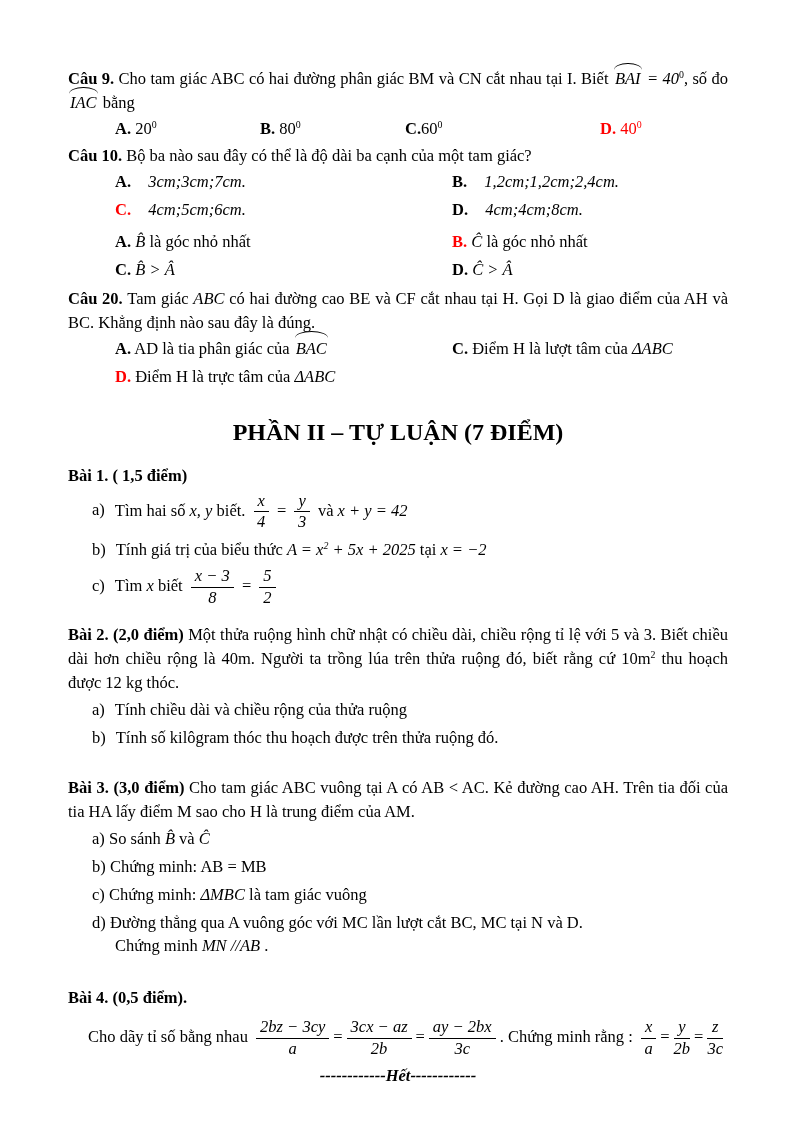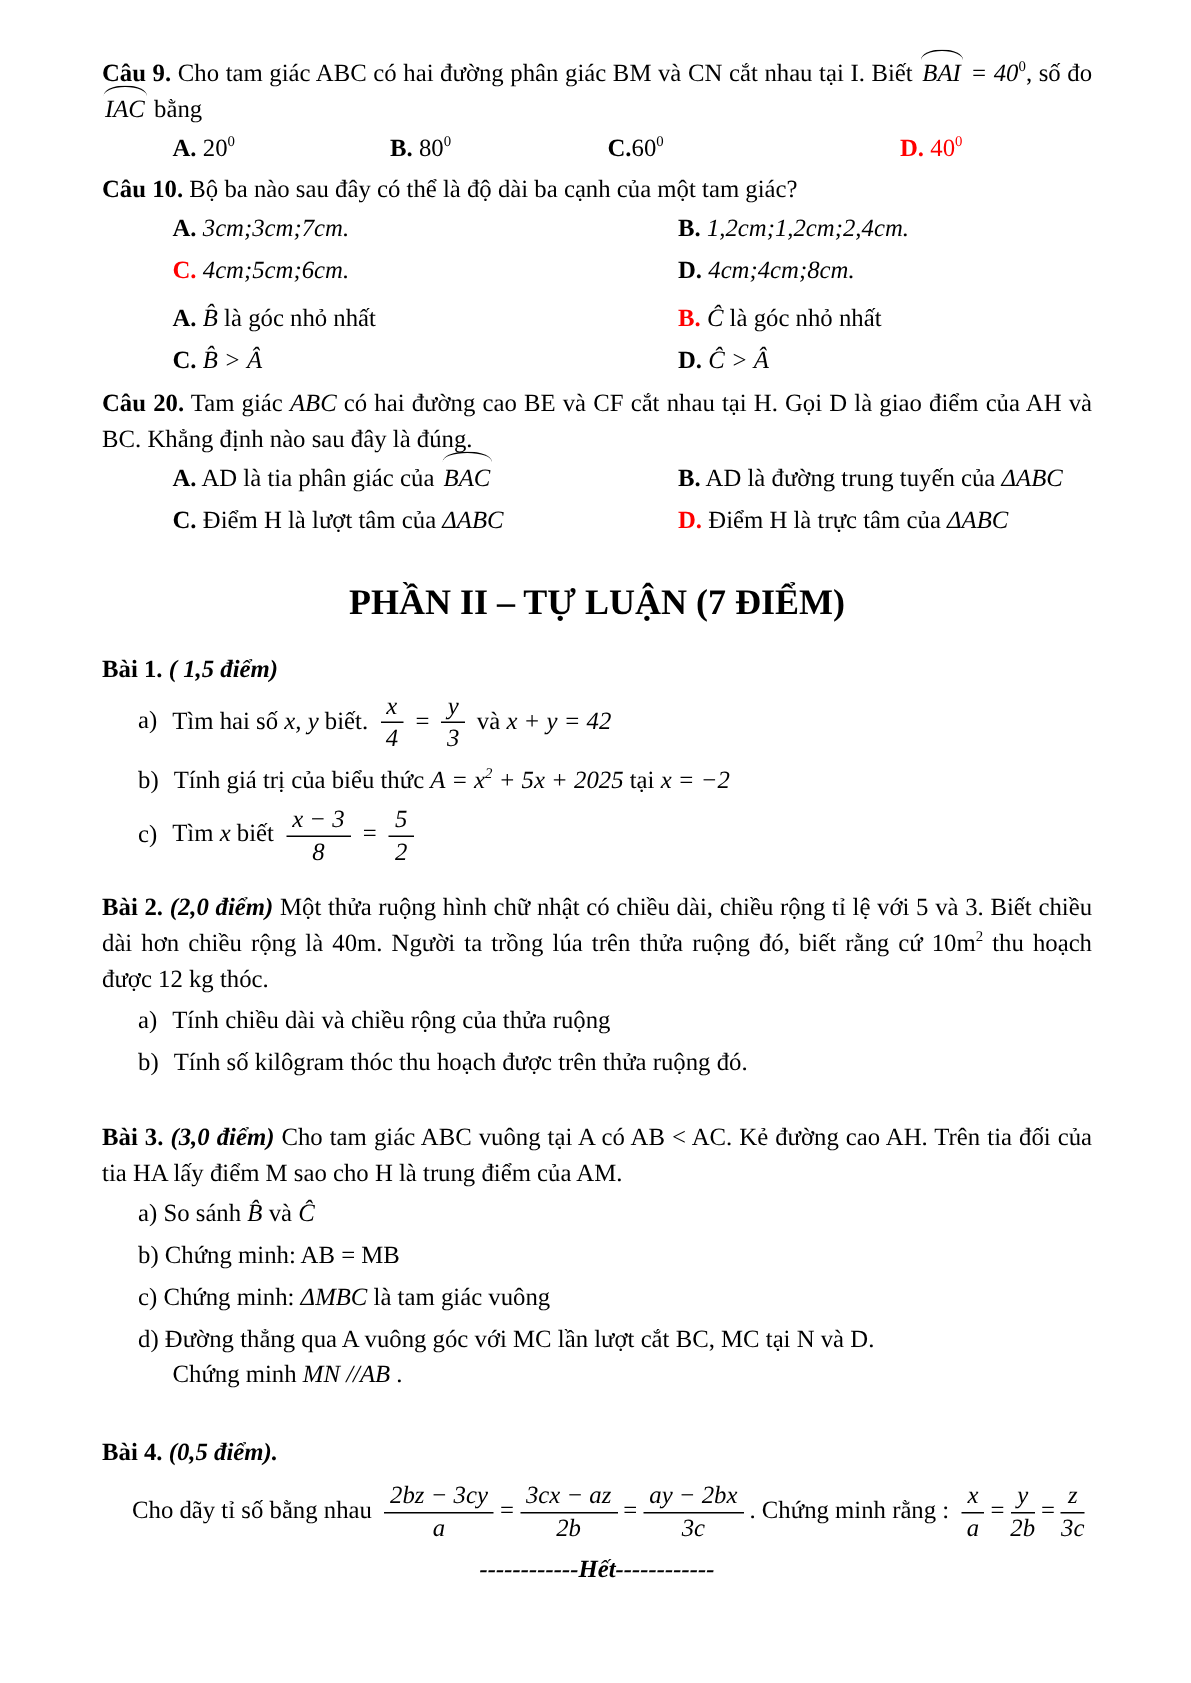--- a/index.html
+++ b/index.html
@@ -2,23 +2,23 @@
 <html><head>
 <meta charset="utf-8">
 <style>
   * { margin:0; padding:0; box-sizing:border-box; }
   html,body { background:#ffffff; }
   body {
     width:794px; height:1122px; margin:0 auto; overflow:hidden;
     font-family:"Liberation Serif","DejaVu Serif",serif;
     font-size:16.5px; color:#000;
   }
-  .page { padding:34px 66px 0 68px; }
+  .page { padding:64px 66px 0 68px; }
   .bold { font-weight:bold; }
-  .it { font-style:italic; }
+  .it { font-style:italic;margin-left:13px; }
   .red { color:#FF0000; }
   .nw { white-space:nowrap; }
   p.body { text-align:justify; line-height:1.44; }
   sup { font-size:0.60em; vertical-align:super; line-height:0; }
   
   .widehat { font-style:italic; position:relative; display:inline-block; padding:0 2px; }
   .widehat::before {
     content:""; position:absolute; top:-4px; left:1px; right:1px; height:6px;
     border-top:1.6px solid #000; border-radius:50% 50% 0 0 / 100% 100% 0 0;
   }
@@ -26,21 +26,21 @@
   .opts4 { display:flex; padding-left:47px; line-height:1.55; margin-top:1px; }
   .opts4 .o1 { width:145px; } .opts4 .o2 { width:145px; } .opts4 .o3 { width:195px; }
   .opts2 { display:grid; grid-template-columns:337px 1fr; padding-left:47px; line-height:1.72; }
   .q { margin-top:3px; }
   
   .frac { display:inline-block; vertical-align:middle; text-align:center; line-height:1.12; margin:2px 4px; font-style:italic; }
   .frac .num { display:block; border-bottom:1.4px solid #000; padding:0 4px 1px; }
   .frac .den { display:block; padding-top:1px; }
   .mathit { font-style:italic; }
   .heading { text-align:center; font-weight:bold; font-size:24px; margin:27px 0 20px; }
-  .points { font-weight:bold; font-style:italic; }
+  .points { font-weight:bold; }
   .bai { margin-top:14px; }
   .bai3 { margin-top:26px; }
   .bai4 { margin-top:30px; }
   .item { padding-left:24px; line-height:1.44; margin-top:4px; }
   .item .tag { margin-right:10px; }
   .item2 { padding-left:47px; line-height:1.44; }
   .formula-line { padding-left:20px; margin-top:8px; line-height:1.3; }
   .het { text-align:center; font-weight:bold; font-style:italic; margin-top:6px; }
 </style>
 </head>
@@ -74,21 +74,20 @@
       <span><span class="bold red">B.</span> <span class="mathit">Ĉ</span><span> là góc nhỏ nhất</span></span>
       <span><span class="bold">C.</span> <span class="mathit">B̂ &gt; Â</span></span>
       <span><span class="bold">D.</span> <span class="mathit">Ĉ &gt; Â</span></span>
     </div>
   </section>
 
   <section class="q">
     <p class="body"><span class="bold">Câu 20.</span> <span>Tam giác </span><span class="mathit">ABC</span><span> có hai đường cao BE và CF cắt nhau tại H. Gọi D là giao điểm của AH và BC. Khẳng định nào sau đây là đúng.</span></p>
     <div class="opts2">
       <span><span class="bold">A.</span> <span>AD là tia phân giác của </span><span class="widehat">BAC</span></span>
-      <span><span class="bold">B.</span> <span>AD là đường trung tuyến của </span><span class="mathit">ΔABC</span></span>
       <span><span class="bold">C.</span> <span>Điểm H là lượt tâm của </span><span class="mathit">ΔABC</span></span>
       <span><span class="bold red">D.</span> <span>Điểm H là trực tâm của </span><span class="mathit">ΔABC</span></span>
     </div>
   </section>
 
   <h2 class="heading">PHẦN II – TỰ LUẬN (7 ĐIỂM)</h2>
 
   <section class="bai">
     <p><span class="bold">Bài 1.</span> <span class="points">( 1,5 điểm)</span></p>
     <div class="item"><span class="tag">a)</span><span>Tìm hai số </span><span class="mathit">x, y</span><span> biết. </span><span class="frac"><span class="num">x</span><span class="den">4</span></span> <span>=</span> <span class="frac"><span class="num">y</span><span class="den">3</span></span><span> và </span><span class="mathit">x + y = 42</span></div>

